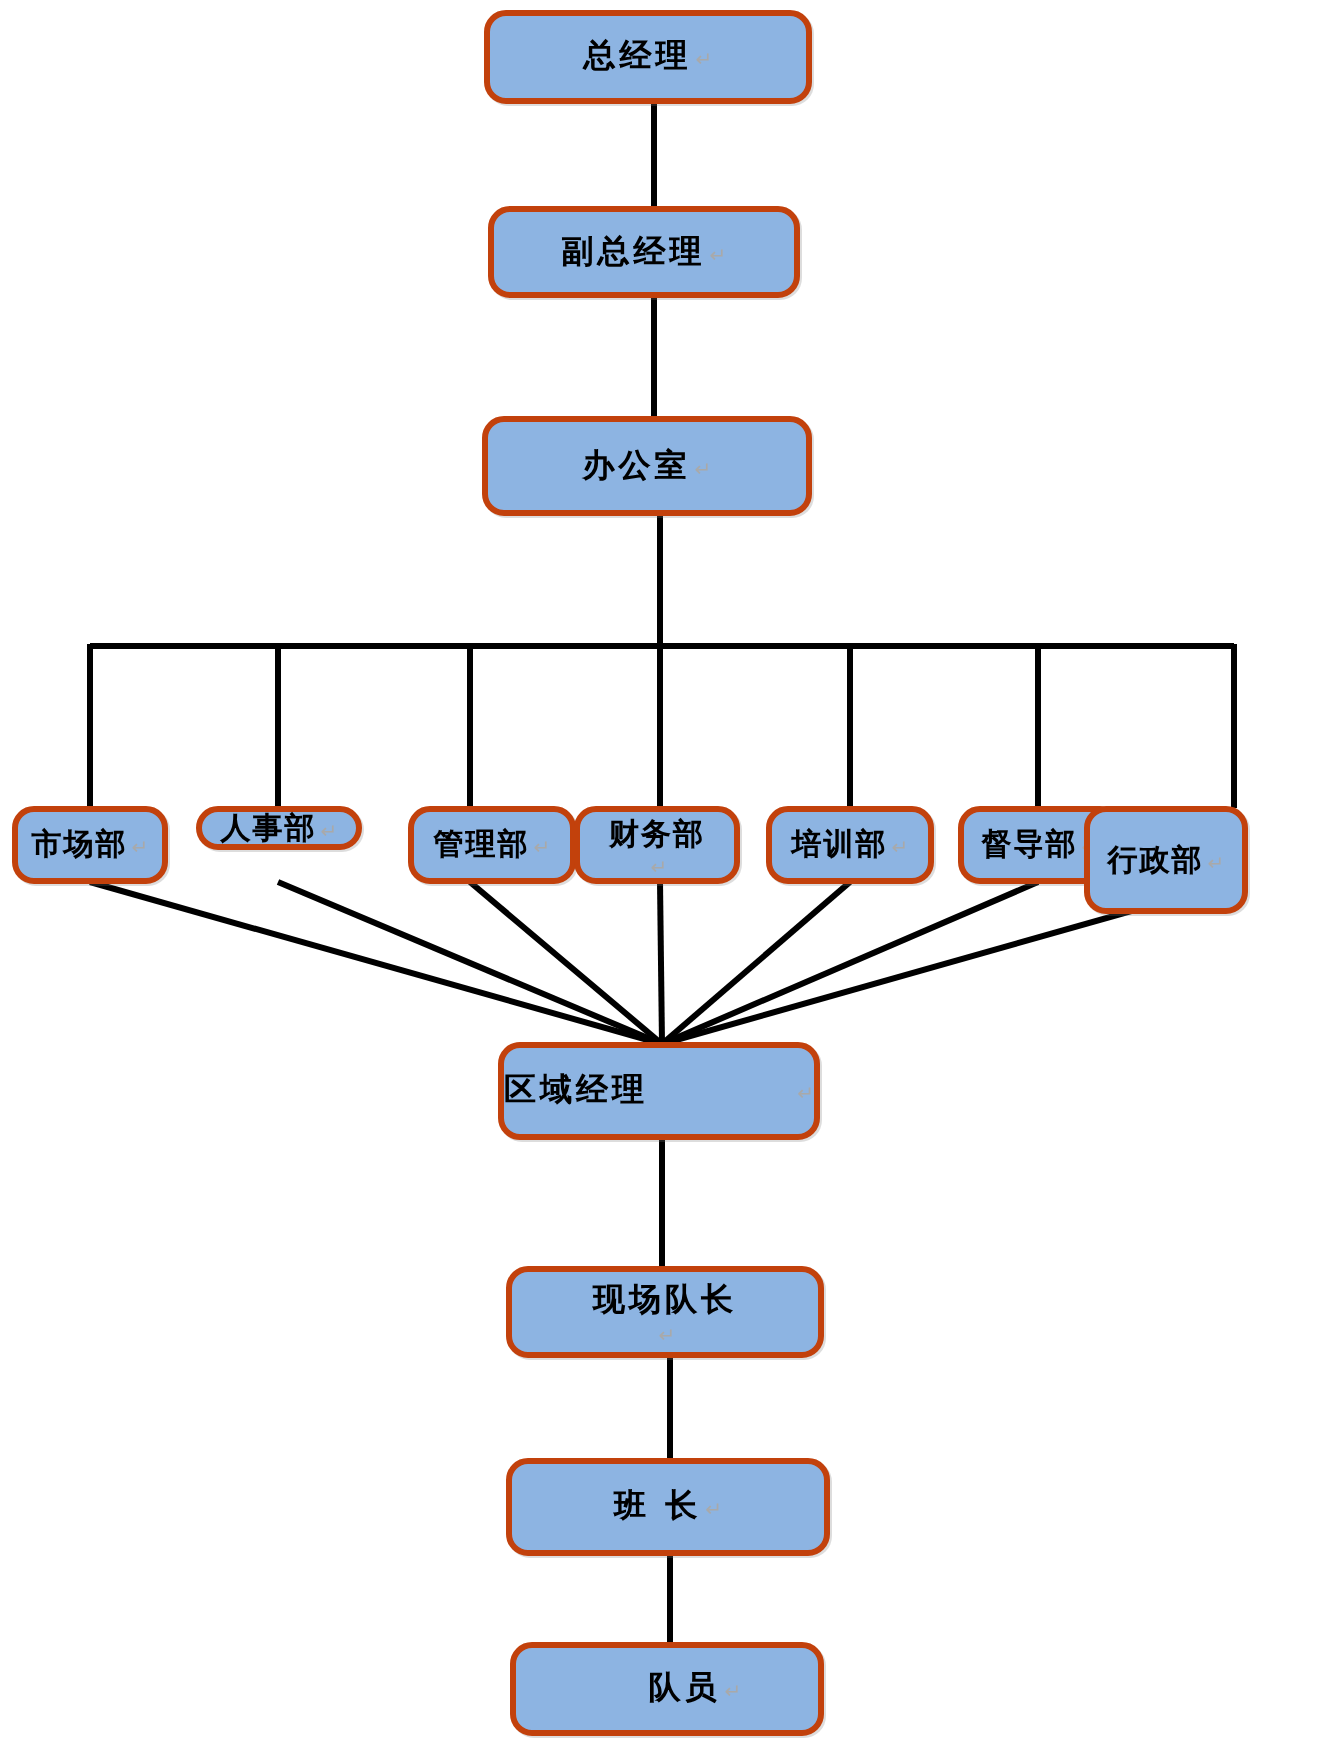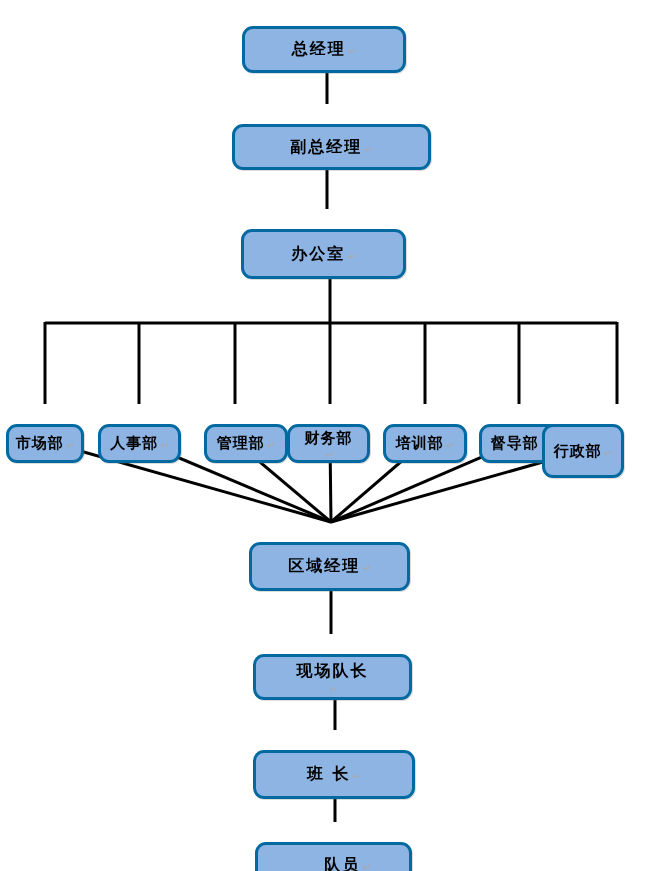--- a/index.html
+++ b/index.html
@@ -18,56 +18,55 @@
   }
   svg.connectors line, svg.connectors path {
     stroke: #000000;
     stroke-width: 3;
     fill: none;
   }
   .node {
     position: absolute;
     box-sizing: border-box;
     background: #8db4e2;
-    border: 3px solid #0369a1;
+    border: 3px solid #c2410c;
     border-radius: 11px;
     display: flex;
     align-items: center;
     justify-content: center;
     color: #000000;
     font-weight: bold;
     box-shadow: 1px 1px 0 rgba(120,120,120,0.25);
-    margin-top: 21px;
   }
   .node .lbl {
     font-size: 16px;
     letter-spacing: 2px;
     white-space: pre;
   }
   .node .mark {
     font-size: 10px;
     color: #a9a9a9;
     font-weight: normal;
     margin-left: 2px;
     transform: translateY(2px);
   }
   .dept .lbl { font-size: 15px; letter-spacing: 1px; }
 
   
   .n-gm      { left: 242px; top: 5px;   width: 164px; height: 47px; }
-  .n-dgm     { left: 232px; top: 103px; width: 199px; height: 46px; font-family: Liberation Serif, serif; }
+  .n-dgm     { left: 244px; top: 103px; width: 156px; height: 46px; font-family: Liberation Serif, serif; }
   .n-office  { left: 241px; top: 208px; width: 165px; height: 50px; }
-  .n-region  { left: 249px; top: 521px; width: 161px; height: 49px; }
+  .n-region  { left: 249px; top: 521px; width: 161px; height: 49px; justify-content: space-between; }
   .n-site    { left: 253px; top: 633px; width: 159px; height: 46px; flex-direction: column; }
   .n-squad   { left: 253px; top: 729px; width: 162px; height: 49px; }
   .n-member  { left: 255px; top: 821px; width: 157px; height: 47px; padding-left: 28px; }
 
   
   .n-d0 { left: 6px;   top: 403px; width: 78px; height: 39px; }
-  .n-d1 { left: 98px;  top: 403px; width: 83px; height: 39px; }
+  .n-d1 { left: 98px;  top: 403px; width: 83px; height: 22px; }
   .n-d2 { left: 204px; top: 403px; width: 84px; height: 39px; }
   .n-d3 { left: 287px; top: 403px; width: 83px; height: 39px; flex-direction: column; }
   .n-d4 { left: 383px; top: 403px; width: 84px; height: 39px; }
   .n-d5 { left: 479px; top: 403px; width: 82px; height: 39px; }
   .n-d6 { left: 542px; top: 403px; width: 82px; height: 54px; }
 </style>
 </head>
 <body>
 
 <div class="canvas">

